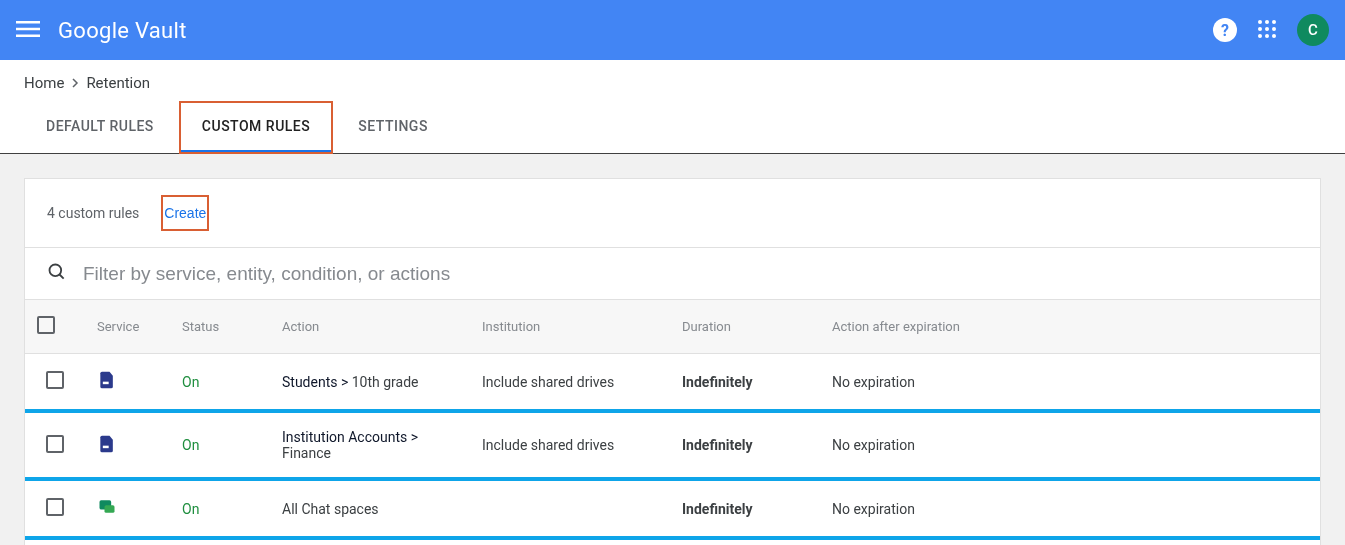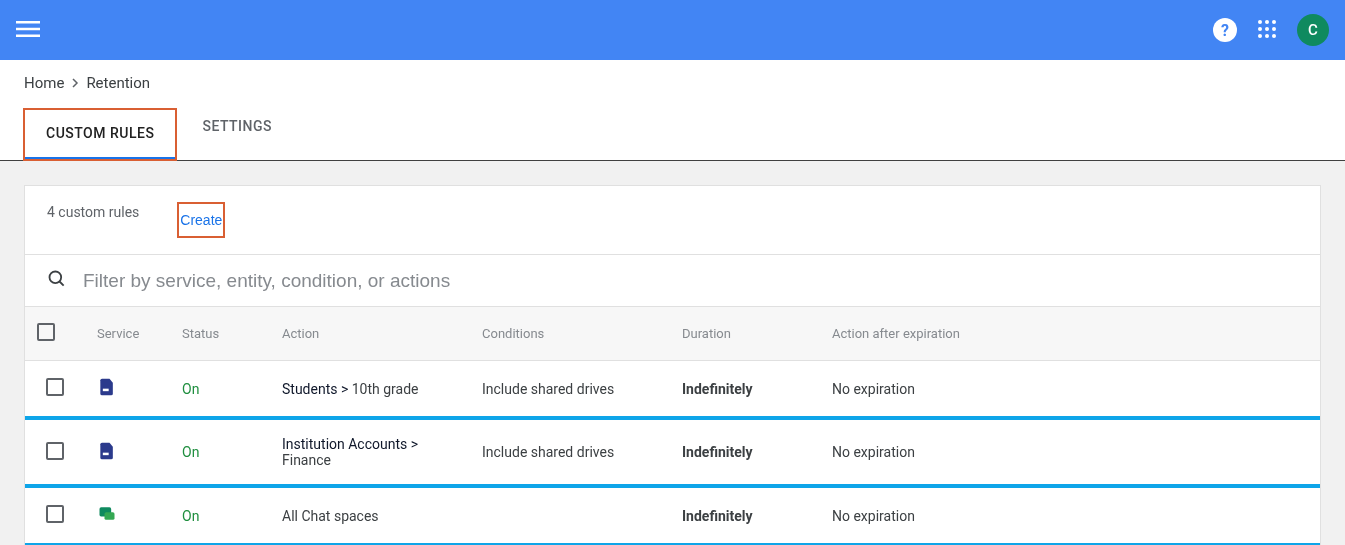--- a/index.html
+++ b/index.html
@@ -34,27 +34,27 @@
   .breadcrumb .chev { color: #5f6368; }
   .breadcrumb a { color: #3c4043; text-decoration: none; cursor: pointer; }
   
   .tabs { display: flex; gap: 4px; }
   .tab {
     padding: 16px 22px; font-size: 14px; font-weight: 500; letter-spacing: 0.5px;
     color: #5f6368; cursor: pointer; border-bottom: 3px solid transparent;
     text-transform: uppercase;
   }
   .tab.active { color: #212121; border-bottom-color: #1a73e8; }
-  .tab.highlight { outline: 2px solid #d95f33; outline-offset: -1px; margin-top: 7px; }
+  .tab.highlight { outline: 2px solid #d95f33; outline-offset: -1px; }
   
   .content { background: #f1f1f1; padding: 24px; min-height: 420px; }
   .card { background: #fff; border: 1px solid #e0e0e0; }
   
   .card-top {
-    display: flex; align-items: flex-start; gap: 40px;
+    display: flex; align-items: center; gap: 24px;
     padding: 18px 22px; border-bottom: 1px solid #e0e0e0;
   }
   .count-label { color: #5f6368; font-size: 14px; }
   .create-btn {
     color: #1a73e8; font-weight: 500; font-size: 14px;
     padding: 8px 1px; cursor: pointer; border: none; background: transparent;
     outline: 2px solid #d95f33;
   }
   
   .filter-row {
@@ -98,20 +98,21 @@
 
 <div class="header">
   <div class="header-left">
     <span class="menu-icon">
       <svg width="24" height="24" viewBox="0 0 24 24" fill="#fff">
           <rect y="4" width="24" height="2.5"></rect>
           <rect y="10.75" width="24" height="2.5"></rect>
           <rect y="17.5" width="24" height="2.5"></rect>
         </svg>
     </span>
+    <span class="logo">Google Vault</span>
   </div>
   <div class="header-right">
     <span class="help-icon">?</span>
     <span class="apps-icon">
       <svg width="20" height="20" viewBox="0 0 20 20" fill="#fff">
         <circle cx="3" cy="3" r="2"></circle>
           <circle cx="10" cy="3" r="2"></circle>
           <circle cx="17" cy="3" r="2"></circle>
         <circle cx="3" cy="10" r="2"></circle>
           <circle cx="10" cy="10" r="2"></circle>
@@ -129,20 +130,21 @@
   <div class="breadcrumb">
     <a>Home</a>
     <span class="chev">
       <svg width="10" height="10" viewBox="0 0 10 10" fill="none" stroke="#5f6368" stroke-width="1.5">
           <path d="M3 1 L7 5 L3 9"></path>
         </svg>
     </span>
     <span>Retention</span>
   </div>
   <div class="tabs">
+    <div class="tab">Default Rules</div>
     <div class="tab active highlight">Custom Rules</div>
     <div class="tab">Settings</div>
   </div>
 </div>
 
 <div class="content">
   <div class="card">
 
     <div class="card-top">
       <span class="count-label">4 custom rules</span>
@@ -159,21 +161,21 @@
       <input class="filter-input" type="text" placeholder="Filter by service, entity, condition, or actions" style="">
     </div>
 
     <table class="table">
       <thead>
         <tr>
           <th class="col-check"><span class="checkbox"></span></th>
           <th class="col-service">Service</th>
           <th class="col-status">Status</th>
           <th class="col-entity">Action</th>
-          <th class="col-conditions">Conditions</th>
+          <th class="col-conditions">Institution</th>
           <th class="col-duration">Duration</th>
           <th>Action after expiration</th>
         </tr>
       </thead>
       <tbody id="rules-body">
           <tr>
             <td class="col-check"><span class="checkbox"></span></td>
             <td class="col-service"><span><svg class="svc-icon" viewBox="0 0 24 24">
                   <path fill="#2b3a8c" d="M6 2h9l4 5v13a2 2 0 0 1-2 2H6a2 2 0 0 1-2-2V4a2 2 0 0 1 2-2z"></path>
                   <rect x="7" y="14" width="7" height="3" fill="#fff"></rect>

